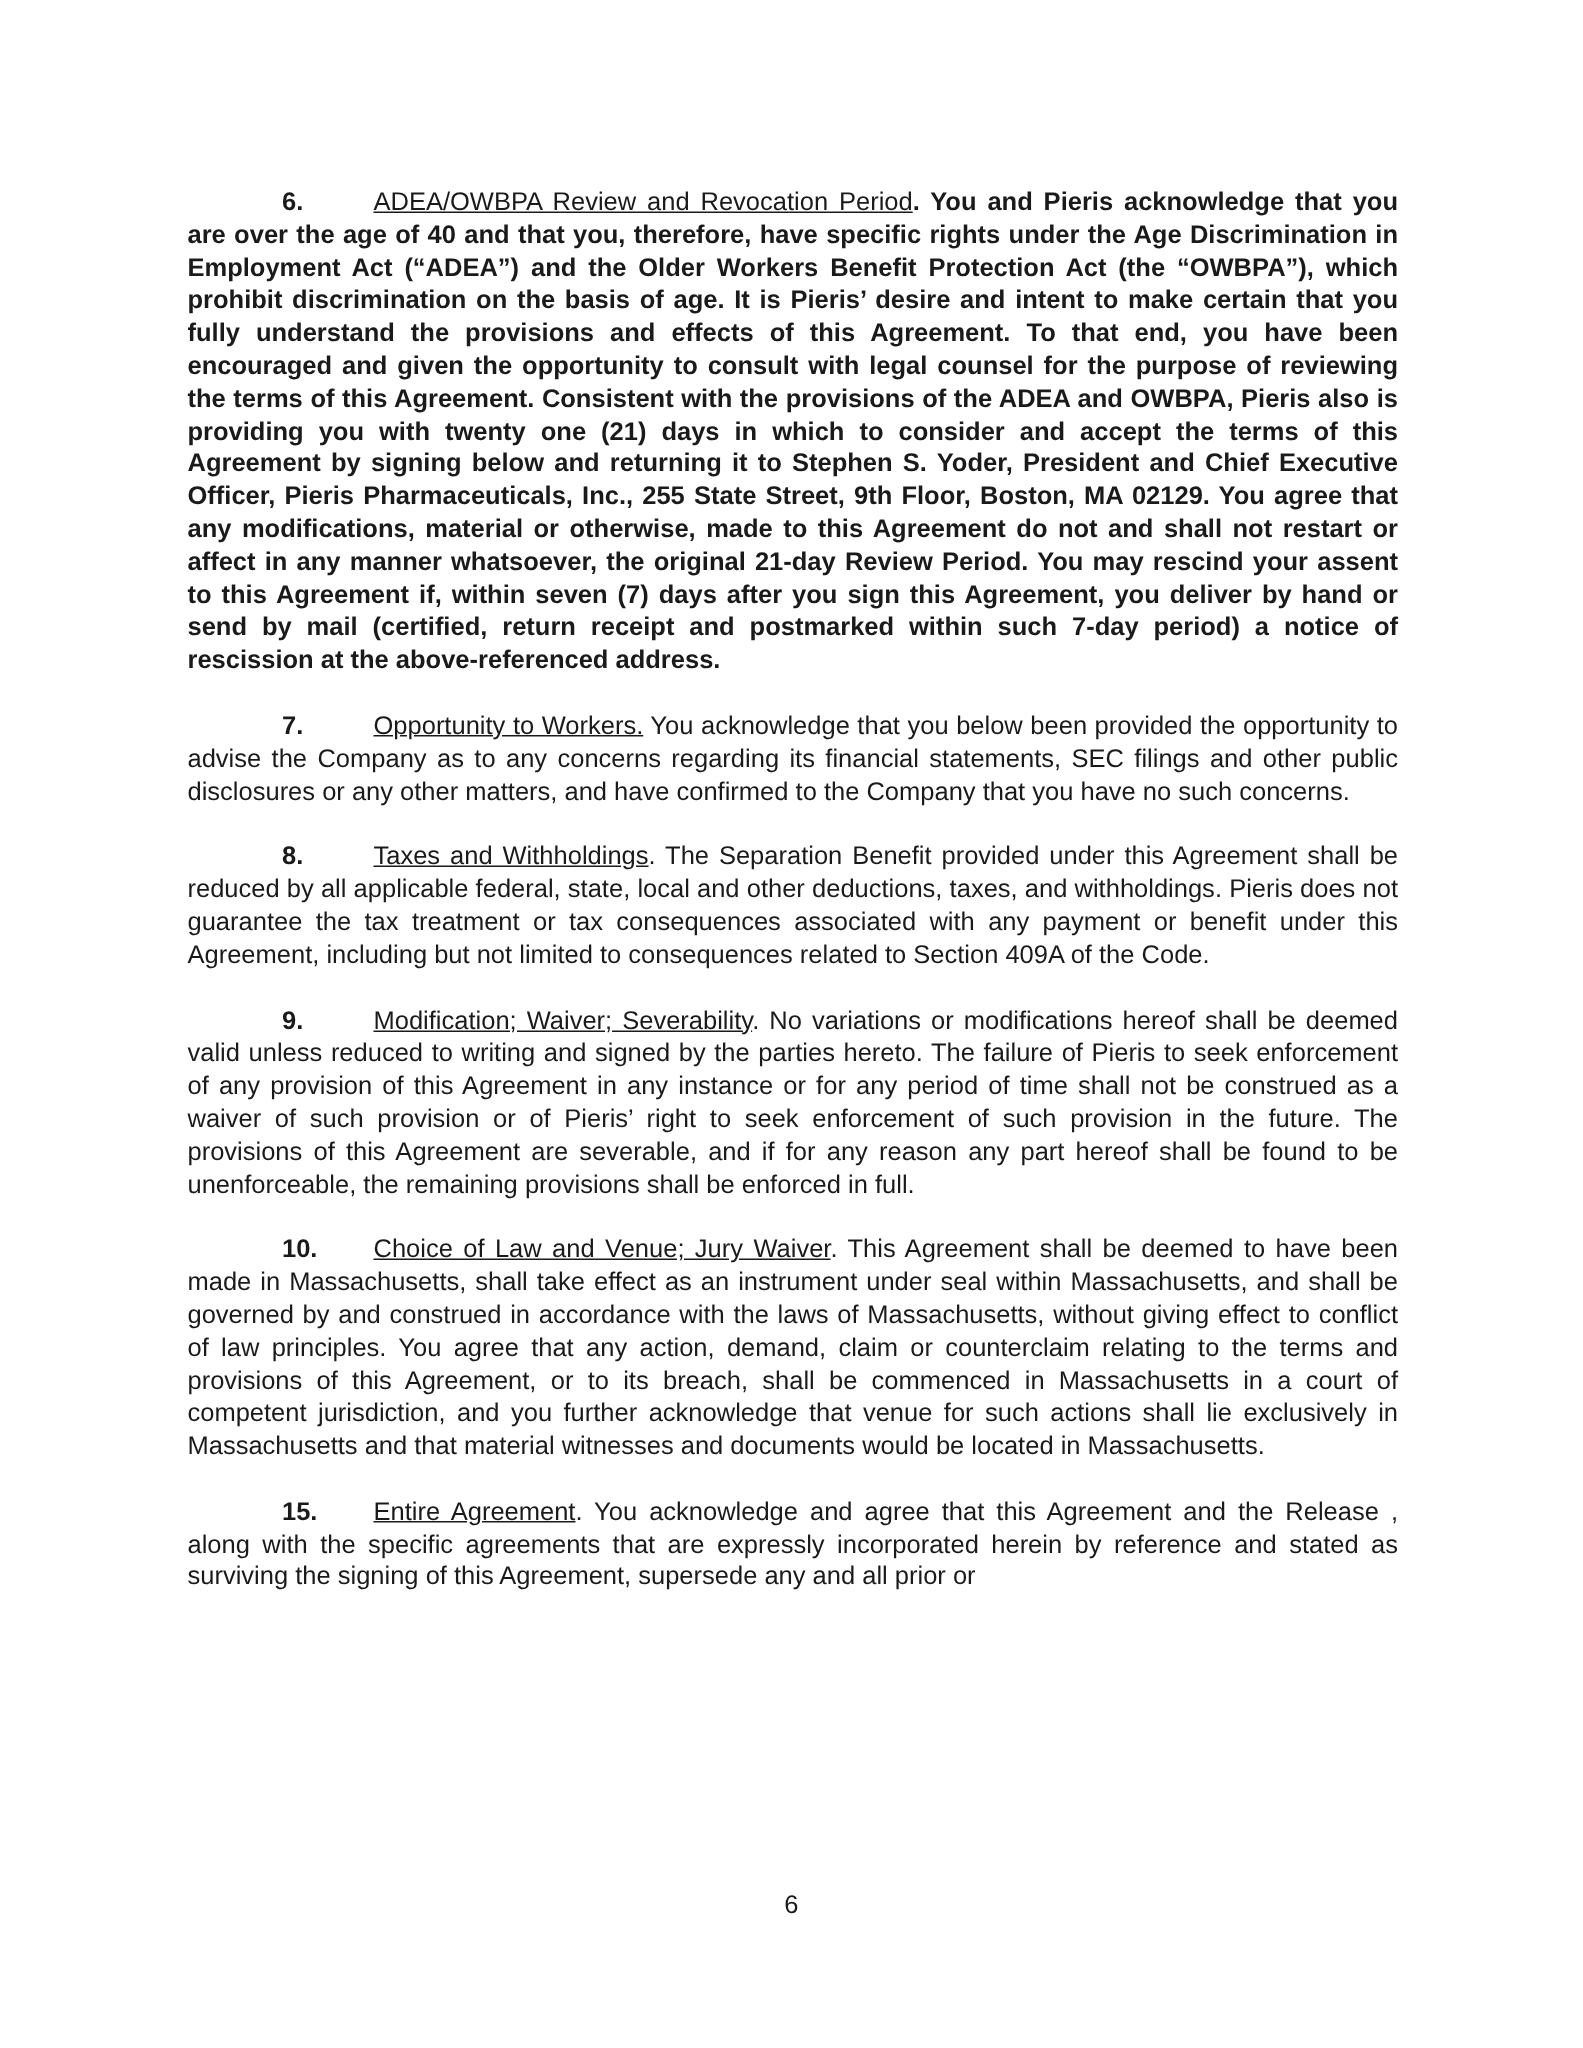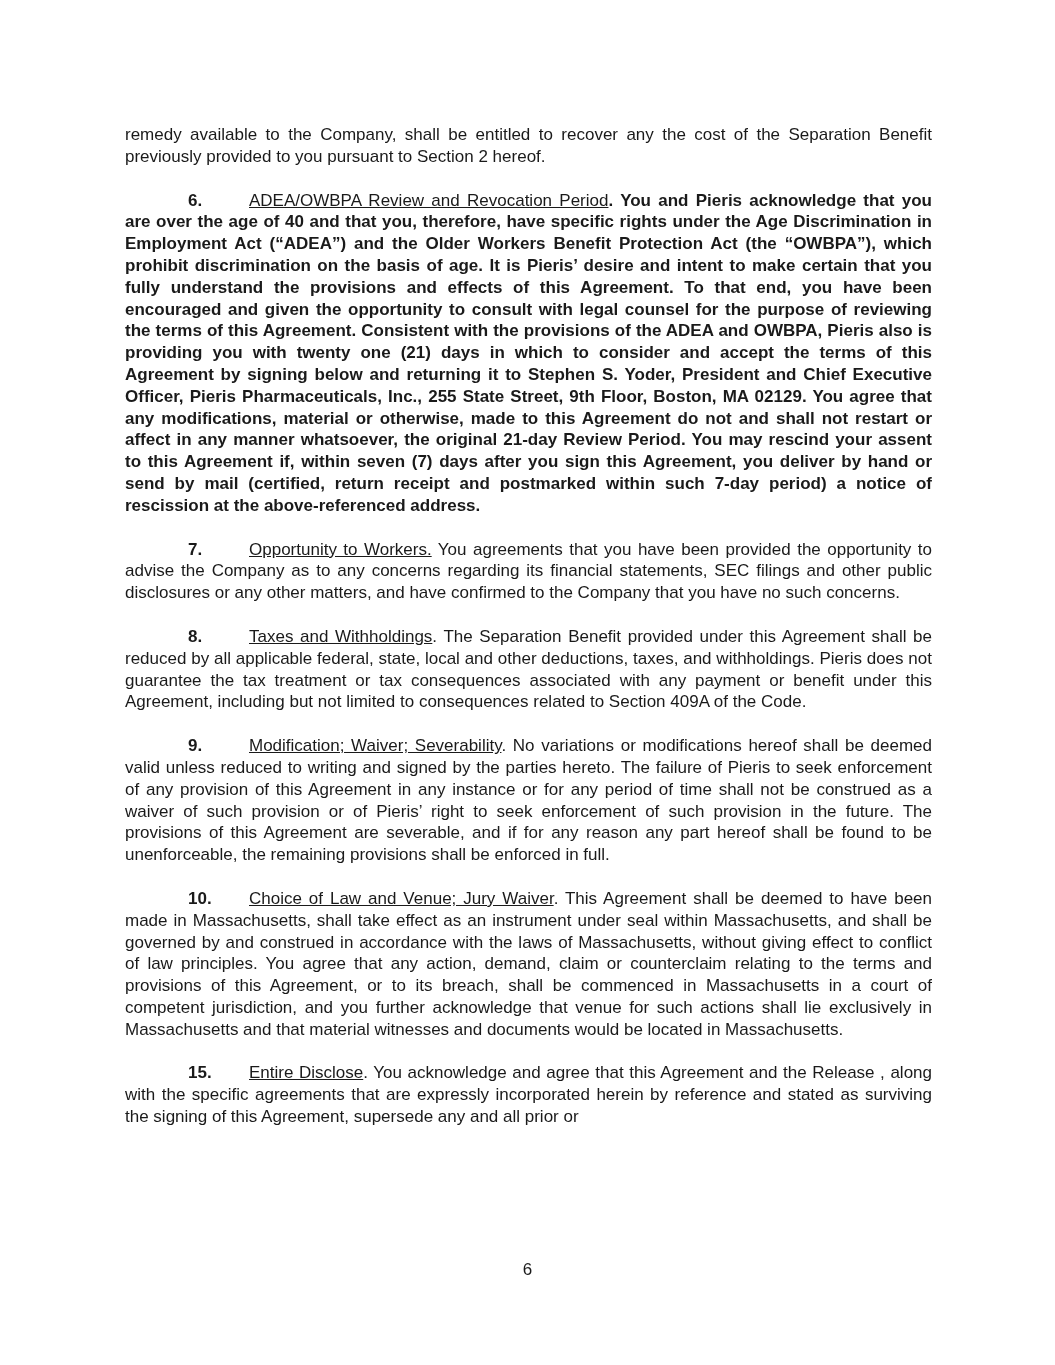--- a/index.html
+++ b/index.html
@@ -9,28 +9,27 @@
   p { margin: 0 0 22px 0; font-size: 17px; line-height: 21.8px; text-align: justify; }
   p.bold { font-weight: bold; }
   .num { font-weight: bold; display: inline-block; padding-left: 63px; width: 61px; }
   .heading { font-weight: normal; text-decoration: underline; }
   .pageno { position: absolute; top: 1260px; left: 0; width: 1055px; text-align: center; font-size: 17px; }
 </style>
 </head>
 <body>
 
 <div class="page">
-  <p>remedy available to the Company, shall be entitled to recover any the cost of the Separation Benefit previously provided to you pursuant to Section 2 hereof.</p>
 
   <p class="bold"><span class="num">6.</span><span class="heading">ADEA/OWBPA Review and Revocation Period</span><span>.  You and Pieris acknowledge that you are over the age of 40 and that you, therefore, have specific rights under the Age Discrimination in Employment Act (“ADEA”) and the Older Workers Benefit Protection Act (the “OWBPA”), which prohibit discrimination on the basis of age.  It is Pieris’ desire and intent to make certain that you fully understand the provisions and effects of this Agreement.  To that end, you have been encouraged and given the opportunity to consult with legal counsel for the purpose of reviewing the terms of this Agreement.  Consistent with the provisions of the ADEA and OWBPA, Pieris also is providing you with twenty one (21) days in which to consider and accept the terms of this Agreement by signing below and returning it to Stephen S. Yoder, President and Chief Executive Officer, Pieris Pharmaceuticals, Inc., 255 State Street, 9th Floor, Boston, MA 02129.  You agree that any modifications, material or otherwise, made to this Agreement do not and shall not restart or affect in any manner whatsoever, the original 21-day Review Period.  You may rescind your assent to this Agreement if, within seven (7) days after you sign this Agreement, you deliver by hand or send by mail (certified, return receipt and postmarked within such 7-day period) a notice of rescission at the above-referenced address.</span></p>
 
-  <p><span class="num">7.</span><span class="heading">Opportunity to Workers.</span><span>  You agreements that you have been provided the opportunity to advise the Company as to any concerns regarding its financial statements, SEC filings and other public disclosures or any other matters, and have confirmed to the Company that you have no such concerns.</span></p>
+  <p><span class="num">7.</span><span class="heading">Opportunity to Workers.</span><span>  You acknowledge that you below been provided the opportunity to advise the Company as to any concerns regarding its financial statements, SEC filings and other public disclosures or any other matters, and have confirmed to the Company that you have no such concerns.</span></p>
 
   <p><span class="num">8.</span><span class="heading">Taxes and Withholdings</span><span>.  The Separation Benefit provided under this Agreement shall be reduced by all applicable federal, state, local and other deductions, taxes, and withholdings. Pieris does not guarantee the tax treatment or tax consequences associated with any payment or benefit under this Agreement, including but not limited to consequences related to Section 409A of the Code.</span></p>
 
   <p><span class="num">9.</span><span class="heading">Modification; Waiver; Severability</span><span>.  No variations or modifications hereof shall be deemed valid unless reduced to writing and signed by the parties hereto. The failure of Pieris to seek enforcement of any provision of this Agreement in any instance or for any period of time shall not be construed as a waiver of such provision or of Pieris’ right to seek enforcement of such provision in the future.  The provisions of this Agreement are severable, and if for any reason any part hereof shall be found to be unenforceable, the remaining provisions shall be enforced in full.</span></p>
 
   <p><span class="num">10.</span><span class="heading">Choice of Law and Venue; Jury Waiver</span><span>.  This Agreement shall be deemed to have been made in Massachusetts, shall take effect as an instrument under seal within Massachusetts, and shall be governed by and construed in accordance with the laws of Massachusetts, without giving effect to conflict of law principles.  You agree that any action, demand, claim or counterclaim relating to the terms and provisions of this Agreement, or to its breach, shall be commenced in Massachusetts in a court of competent jurisdiction, and you further acknowledge that venue for such actions shall lie exclusively in Massachusetts and that material witnesses and documents would be located in Massachusetts.</span></p>
 
-  <p><span class="num">15.</span><span class="heading">Entire Disclose</span><span>.  You acknowledge and agree that this Agreement and the Release , along with the specific agreements that are expressly incorporated herein by reference and stated as surviving the signing of this Agreement, supersede any and all prior or</span></p>
+  <p><span class="num">15.</span><span class="heading">Entire Agreement</span><span>.  You acknowledge and agree that this Agreement and the Release , along with the specific agreements that are expressly incorporated herein by reference and stated as surviving the signing of this Agreement, supersede any and all prior or</span></p>
 </div>
 
 <div class="pageno">6</div>
 
 </body></html>

